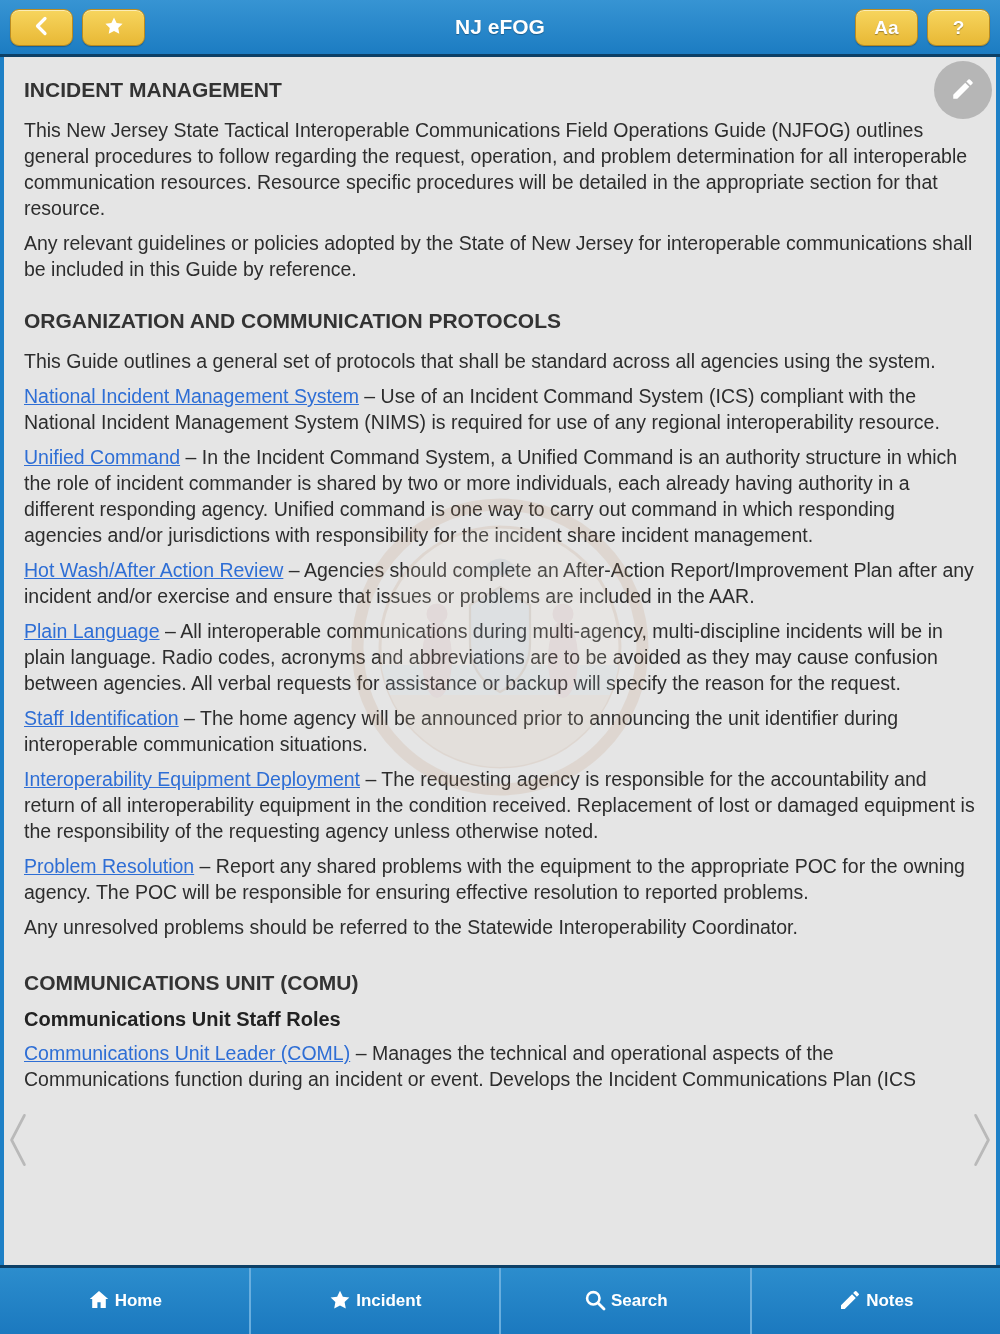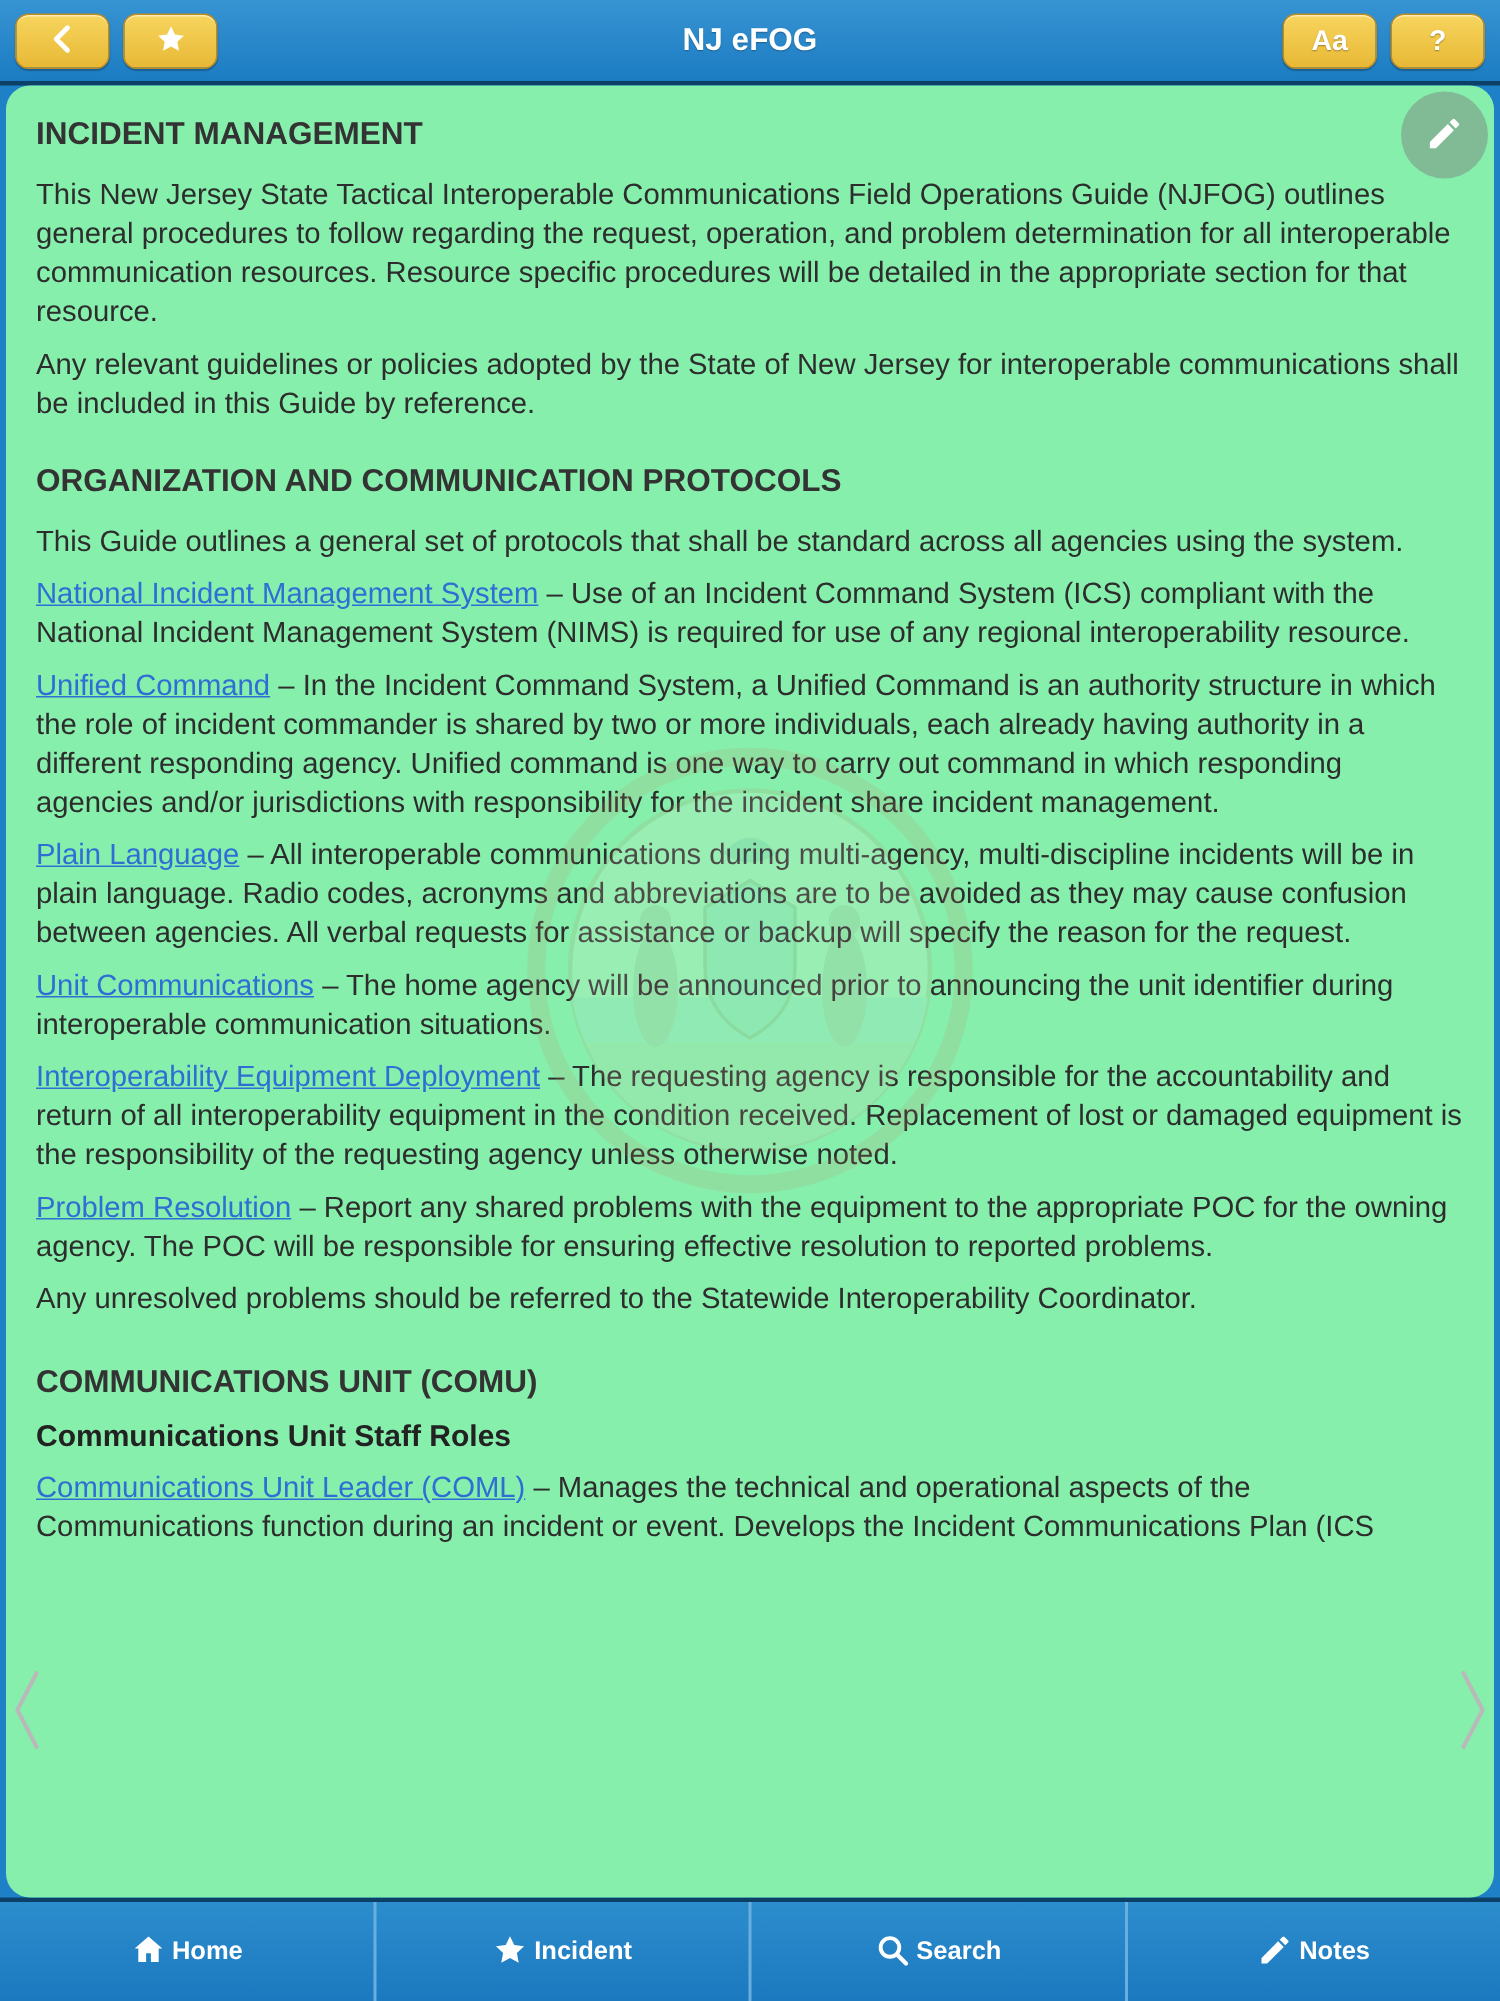--- a/index.html
+++ b/index.html
@@ -32,24 +32,24 @@
     cursor: pointer;
   }
   .gold-btn .glyph {
     color: #fff; font-weight: bold; font-size: 19px;
     text-shadow: 0 1px 1px rgba(0,0,0,.35);
   }
   .title { color: #fff; font-size: 21px; font-weight: bold; text-shadow: 0 1px 1px rgba(0,0,0,.3); }
 
   
   .content {
-    flex: 1; background: #86efac; margin: 0 4px;
+    flex: 1; background: #e5e5e5; margin: 0 4px;
     position: relative; overflow: hidden;
     padding: 16px 20px 0 20px;
-    font-size: 19.5px; line-height: 26px; color: #2d2d2d; border-radius: 16px;
+    font-size: 19.5px; line-height: 26px; color: #2d2d2d;
   }
   .content h1 { font-size: 21px; font-weight: bold; color: #333; margin: 4px 0 14px; }
   .content h2 { font-size: 21px; font-weight: bold; color: #333; margin: 26px 0 14px; }
   .content h3 { font-size: 21px; font-weight: bold; color: #333; margin: 30px 0 10px; }
   .content .subhead { font-size: 20px; font-weight: bold; color: #222; margin: 0 0 8px; }
   .content p { margin: 0 0 9px; }
   a.lead { color: #2e6ed5; text-decoration: underline; cursor: pointer; }
 
   .watermark { position: absolute; left: 50%; top: 440px; transform: translateX(-50%); pointer-events: none; opacity: .16; }
 
@@ -164,25 +164,29 @@
 
     <p>
       <a class="lead">National Incident Management System</a>
       <span>– Use of an Incident Command System (ICS) compliant with the National Incident Management System (NIMS) is required for use of any regional interoperability resource.</span>
     </p>
     <p>
       <a class="lead">Unified Command</a>
       <span>– In the Incident Command System, a Unified Command is an authority structure in which the role of incident commander is shared by two or more individuals, each already having authority in a different responding agency. Unified command is one way to carry out command in which responding agencies and/or jurisdictions with responsibility for the incident share incident management.</span>
     </p>
     <p>
+      <a class="lead">Hot Wash/After Action Review</a>
+      <span>– Agencies should complete an After-Action Report/Improvement Plan after any incident and/or exercise and ensure that issues or problems are included in the AAR.</span>
+    </p>
+    <p>
       <a class="lead">Plain Language</a>
       <span>– All interoperable communications during multi-agency, multi-discipline incidents will be in plain language. Radio codes, acronyms and abbreviations are to be avoided as they may cause confusion between agencies. All verbal requests for assistance or backup will specify the reason for the request.</span>
     </p>
     <p>
-      <a class="lead">Unit Communications</a>
+      <a class="lead">Staff Identification</a>
       <span>– The home agency will be announced prior to announcing the unit identifier during interoperable communication situations.</span>
     </p>
     <p>
       <a class="lead">Interoperability Equipment Deployment</a>
       <span>– The requesting agency is responsible for the accountability and return of all interoperability equipment in the condition received. Replacement of lost or damaged equipment is the responsibility of the requesting agency unless otherwise noted.</span>
     </p>
     <p>
       <a class="lead">Problem Resolution</a>
       <span>– Report any shared problems with the equipment to the appropriate POC for the owning agency. The POC will be responsible for ensuring effective resolution to reported problems.</span>
     </p>

